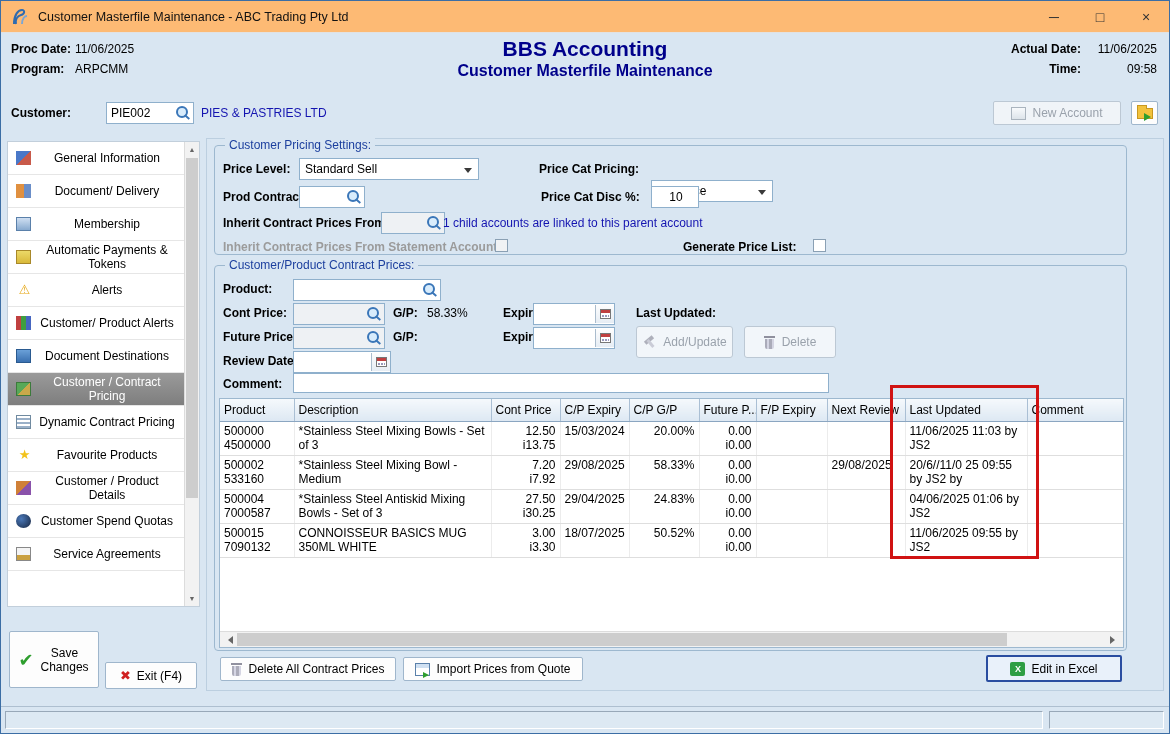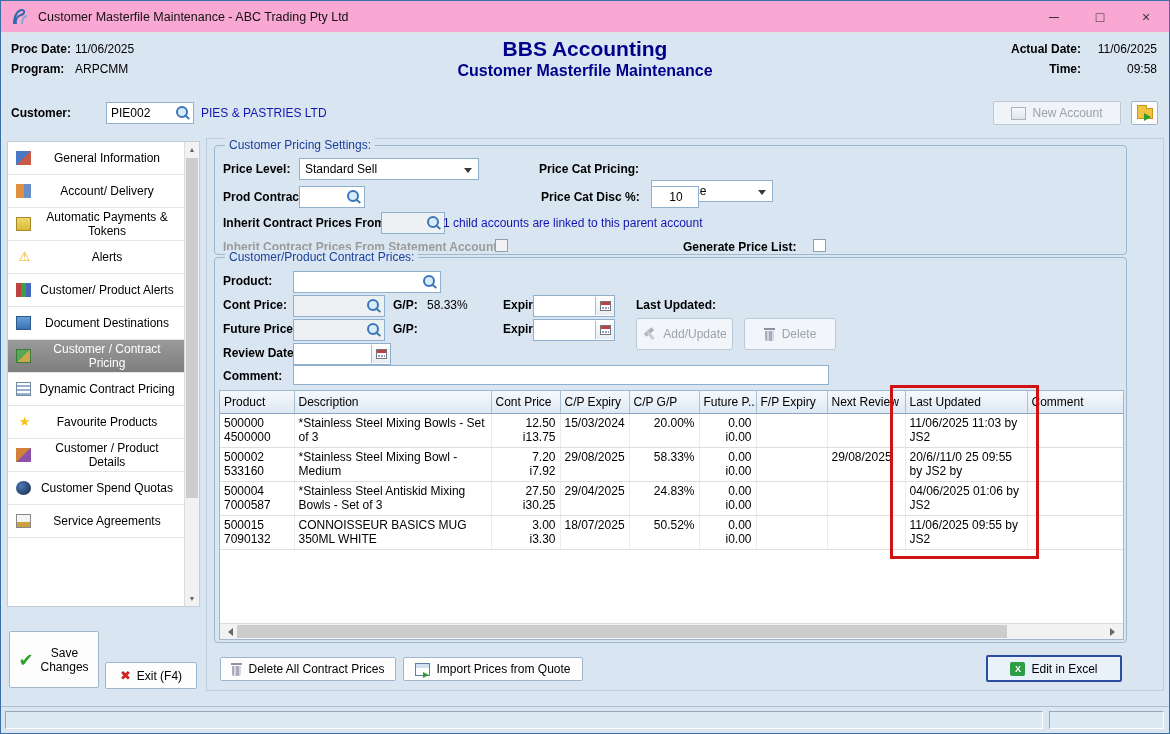--- a/index.html
+++ b/index.html
@@ -1,21 +1,21 @@
 <!DOCTYPE html>
 <html><head>
 <meta charset="utf-8">
 <title>Customer Masterfile Maintenance</title>
 <style>
   * { box-sizing:border-box; margin:0; padding:0; }
   body { font-family:"Liberation Sans","DejaVu Sans",sans-serif; font-size:12px; color:#000; background:#f0f0f0; }
   .window { position:relative; width:1170px; height:734px; background:#d9e6f2; border:1px solid #3c6ea5; overflow:hidden; }
 
   
-  .titlebar { position:absolute; top:0; left:0; right:0; height:32px; background:#f9a8d4; border-bottom:1px solid #e2e2e2; display:flex; align-items:center; }
+  .titlebar { position:absolute; top:0; left:0; right:0; height:32px; background:#fdba74; border-bottom:1px solid #e2e2e2; display:flex; align-items:center; }
   .appicon { margin:0 8px 0 9px; width:20px; height:20px; flex:0 0 auto; }
   .titletext { font-size:12.5px; color:#111; }
   .wctrls { margin-left:auto; display:flex; height:100%; }
   .wbtn { width:46px; height:100%; display:flex; align-items:center; justify-content:center; font-size:14px; color:#333; cursor:pointer; }
 
   
   .header { position:absolute; top:32px; left:0; right:0; height:64px; }
   .hrow { height:20px; display:flex; align-items:center; }
   .lbl { font-weight:bold; white-space:nowrap; }
   .hleft { position:absolute; left:10px; top:6px; }
@@ -81,21 +81,21 @@
   .savebtn .ck { font-size:18px; font-weight:bold; color:#2e9e2e; }
   .savebtn .txt { width:50px; text-align:center; line-height:14px; }
   .exitbtn { position:absolute; left:104px; top:661px; width:92px; height:27px; }
   .exitbtn .xx { color:#d02020; font-size:13px; font-weight:bold; }
 
   
   .main { position:absolute; left:205px; top:137px; width:958px; height:553px; background:#d9e6f2; border:1px solid #bccfe0; }
   .gbox { position:absolute; border:1px solid #9db8cf; border-radius:4px; }
   .gtitle { position:absolute; top:-8px; left:10px; background:#d9e6f2; padding:0 4px; color:#1c3f9e; white-space:nowrap; }
   .gbox1 { left:7px; top:6px; width:913px; height:110px; }
-  .gbox2 { left:7px; top:118px; width:913px; height:386px; }
+  .gbox2 { left:7px; top:126px; width:913px; height:386px; }
   .abs { position:absolute; }
   .ddl { background:#fff; border:1px solid #8fb0cc; height:22px; display:flex; align-items:center; padding:0 20px 0 5px; position:relative; cursor:pointer; }
   .ddl::after { content:""; position:absolute; right:6px; top:9px; border:4px solid transparent; border-top:5px solid #3a3a3a; }
   .chk { width:13px; height:13px; background:#fff; border:1px solid #8aa0b4; display:inline-block; cursor:pointer; }
   .dis-lbl { color:#9b9b9b; font-weight:bold; white-space:nowrap; }
   .calbtn { width:19px; height:18px; margin-left:auto; border-left:1px solid #aabccd; background:linear-gradient(#fdfdfd,#e6edf4); display:flex; align-items:center; justify-content:center; cursor:pointer; flex:0 0 auto; }
   .calglyph { width:11px; height:10px; border:1px solid #777; background:#fff; position:relative; }
   .calglyph::before { content:""; position:absolute; top:0; left:0; right:0; height:3px; background:#c04040; }
   .calglyph::after { content:""; position:absolute; top:5px; left:1px; right:1px; bottom:1px; background:repeating-linear-gradient(90deg,#99b 0 2px,#fff 2px 3px); }
   .bigbtn { border:1px solid #bcc8d4; background:#f2f6fa; border-radius:3px; color:#9aa2ac; display:flex; align-items:center; justify-content:center; gap:7px; cursor:pointer; }
@@ -199,21 +199,25 @@
   </div>
 
   <div class="sidebar">
     <div class="sitems">
       <div class="sitem">
         <span class="sicon ic-0"></span>
         <span class="slabel">General Information</span>
       </div>
       <div class="sitem">
         <span class="sicon ic-1"></span>
-        <span class="slabel">Account/ Delivery</span>
+        <span class="slabel">Document/ Delivery</span>
+      </div>
+      <div class="sitem">
+        <span class="sicon ic-2"></span>
+        <span class="slabel">Membership</span>
       </div>
       <div class="sitem">
         <span class="sicon ic-3"></span>
         <span class="slabel">Automatic Payments &amp; Tokens</span>
       </div>
       <div class="sitem">
         <span class="sicon glyph ic-4">⚠</span>
         <span class="slabel">Alerts</span>
       </div>
       <div class="sitem">

